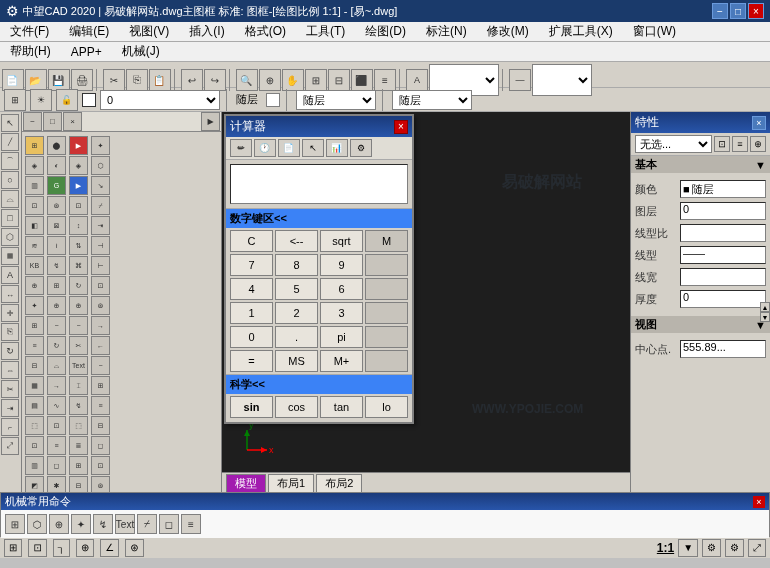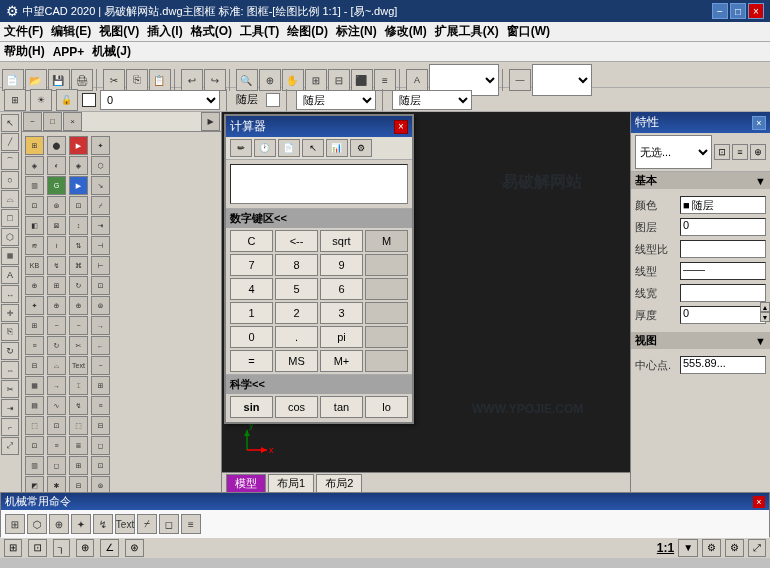--- a/index.html
+++ b/index.html
@@ -39,24 +39,23 @@
     
     .menu-bar {
       background: #f0f0f0;
       height: 20px;
       display: flex;
       align-items: center;
       border-bottom: 1px solid #aaa;
       font-size: 12px;
     }
     .menu-item {
-      padding: 2px 4px;
+      padding: 2px 10px;
       cursor: pointer;
       white-space: nowrap;
-      font-weight: bold;
     }
 
     
     .toolbar-area {
       background: #d4d0c8;
       border-bottom: 1px solid #aaa;
       display: flex;
       flex-wrap: wrap;
       padding: 2px;
       gap: 1px;
@@ -170,21 +169,21 @@
       background: #d4d0c8;
       border: 1px solid #808080;
       font-size: 9px;
       cursor: pointer;
       display: flex; align-items: center; justify-content: center;
     }
     .calc-section-label {
       padding: 2px 4px;
       font-size: 11px;
       font-weight: bold;
-      background: #a3a3a3;
+      background: #3b82f6;
       border-top: 1px solid #aaa;
     }
     .calc-buttons {
       padding: 2px 4px;
       display: grid;
       grid-template-columns: repeat(4, 1fr);
       gap: 2px;
     }
     .calc-btn {
       height: 22px;
@@ -662,21 +661,21 @@
   <div class="right-props">
 
     <div class="panel-titlebar" style="font-size:12px;">
       <span>特性</span>
       <div style="display:flex; gap:2px;">
         <div style="width:14px;height:14px;background:#4a7abc;border:1px solid #6a9adc;font-size:9px;cursor:pointer;display:flex;align-items:center;justify-content:center;">×</div>
       </div>
     </div>
 
     <div style="display:flex; align-items:center; padding:2px 4px; background:#d4d0c8; border-bottom:1px solid #aaa; gap:2px;">
-      <select style="height:34px; font-size:11px; border:1px solid #808080; background:white; flex:1;">
+      <select style="height:18px; font-size:11px; border:1px solid #808080; background:white; flex:1;">
         <option>无选...</option>
       </select>
       <div style="width:16px;height:16px;background:#d4d0c8;border:1px solid #808080;font-size:9px;cursor:pointer;display:flex;align-items:center;justify-content:center;">⊡</div>
       <div style="width:16px;height:16px;background:#d4d0c8;border:1px solid #808080;font-size:9px;cursor:pointer;display:flex;align-items:center;justify-content:center;">≡</div>
       <div style="width:16px;height:16px;background:#d4d0c8;border:1px solid #808080;font-size:9px;cursor:pointer;display:flex;align-items:center;justify-content:center;">⊕</div>
     </div>
 
     <div class="props-section">
       <span>基本</span>
       <span>▼</span>

